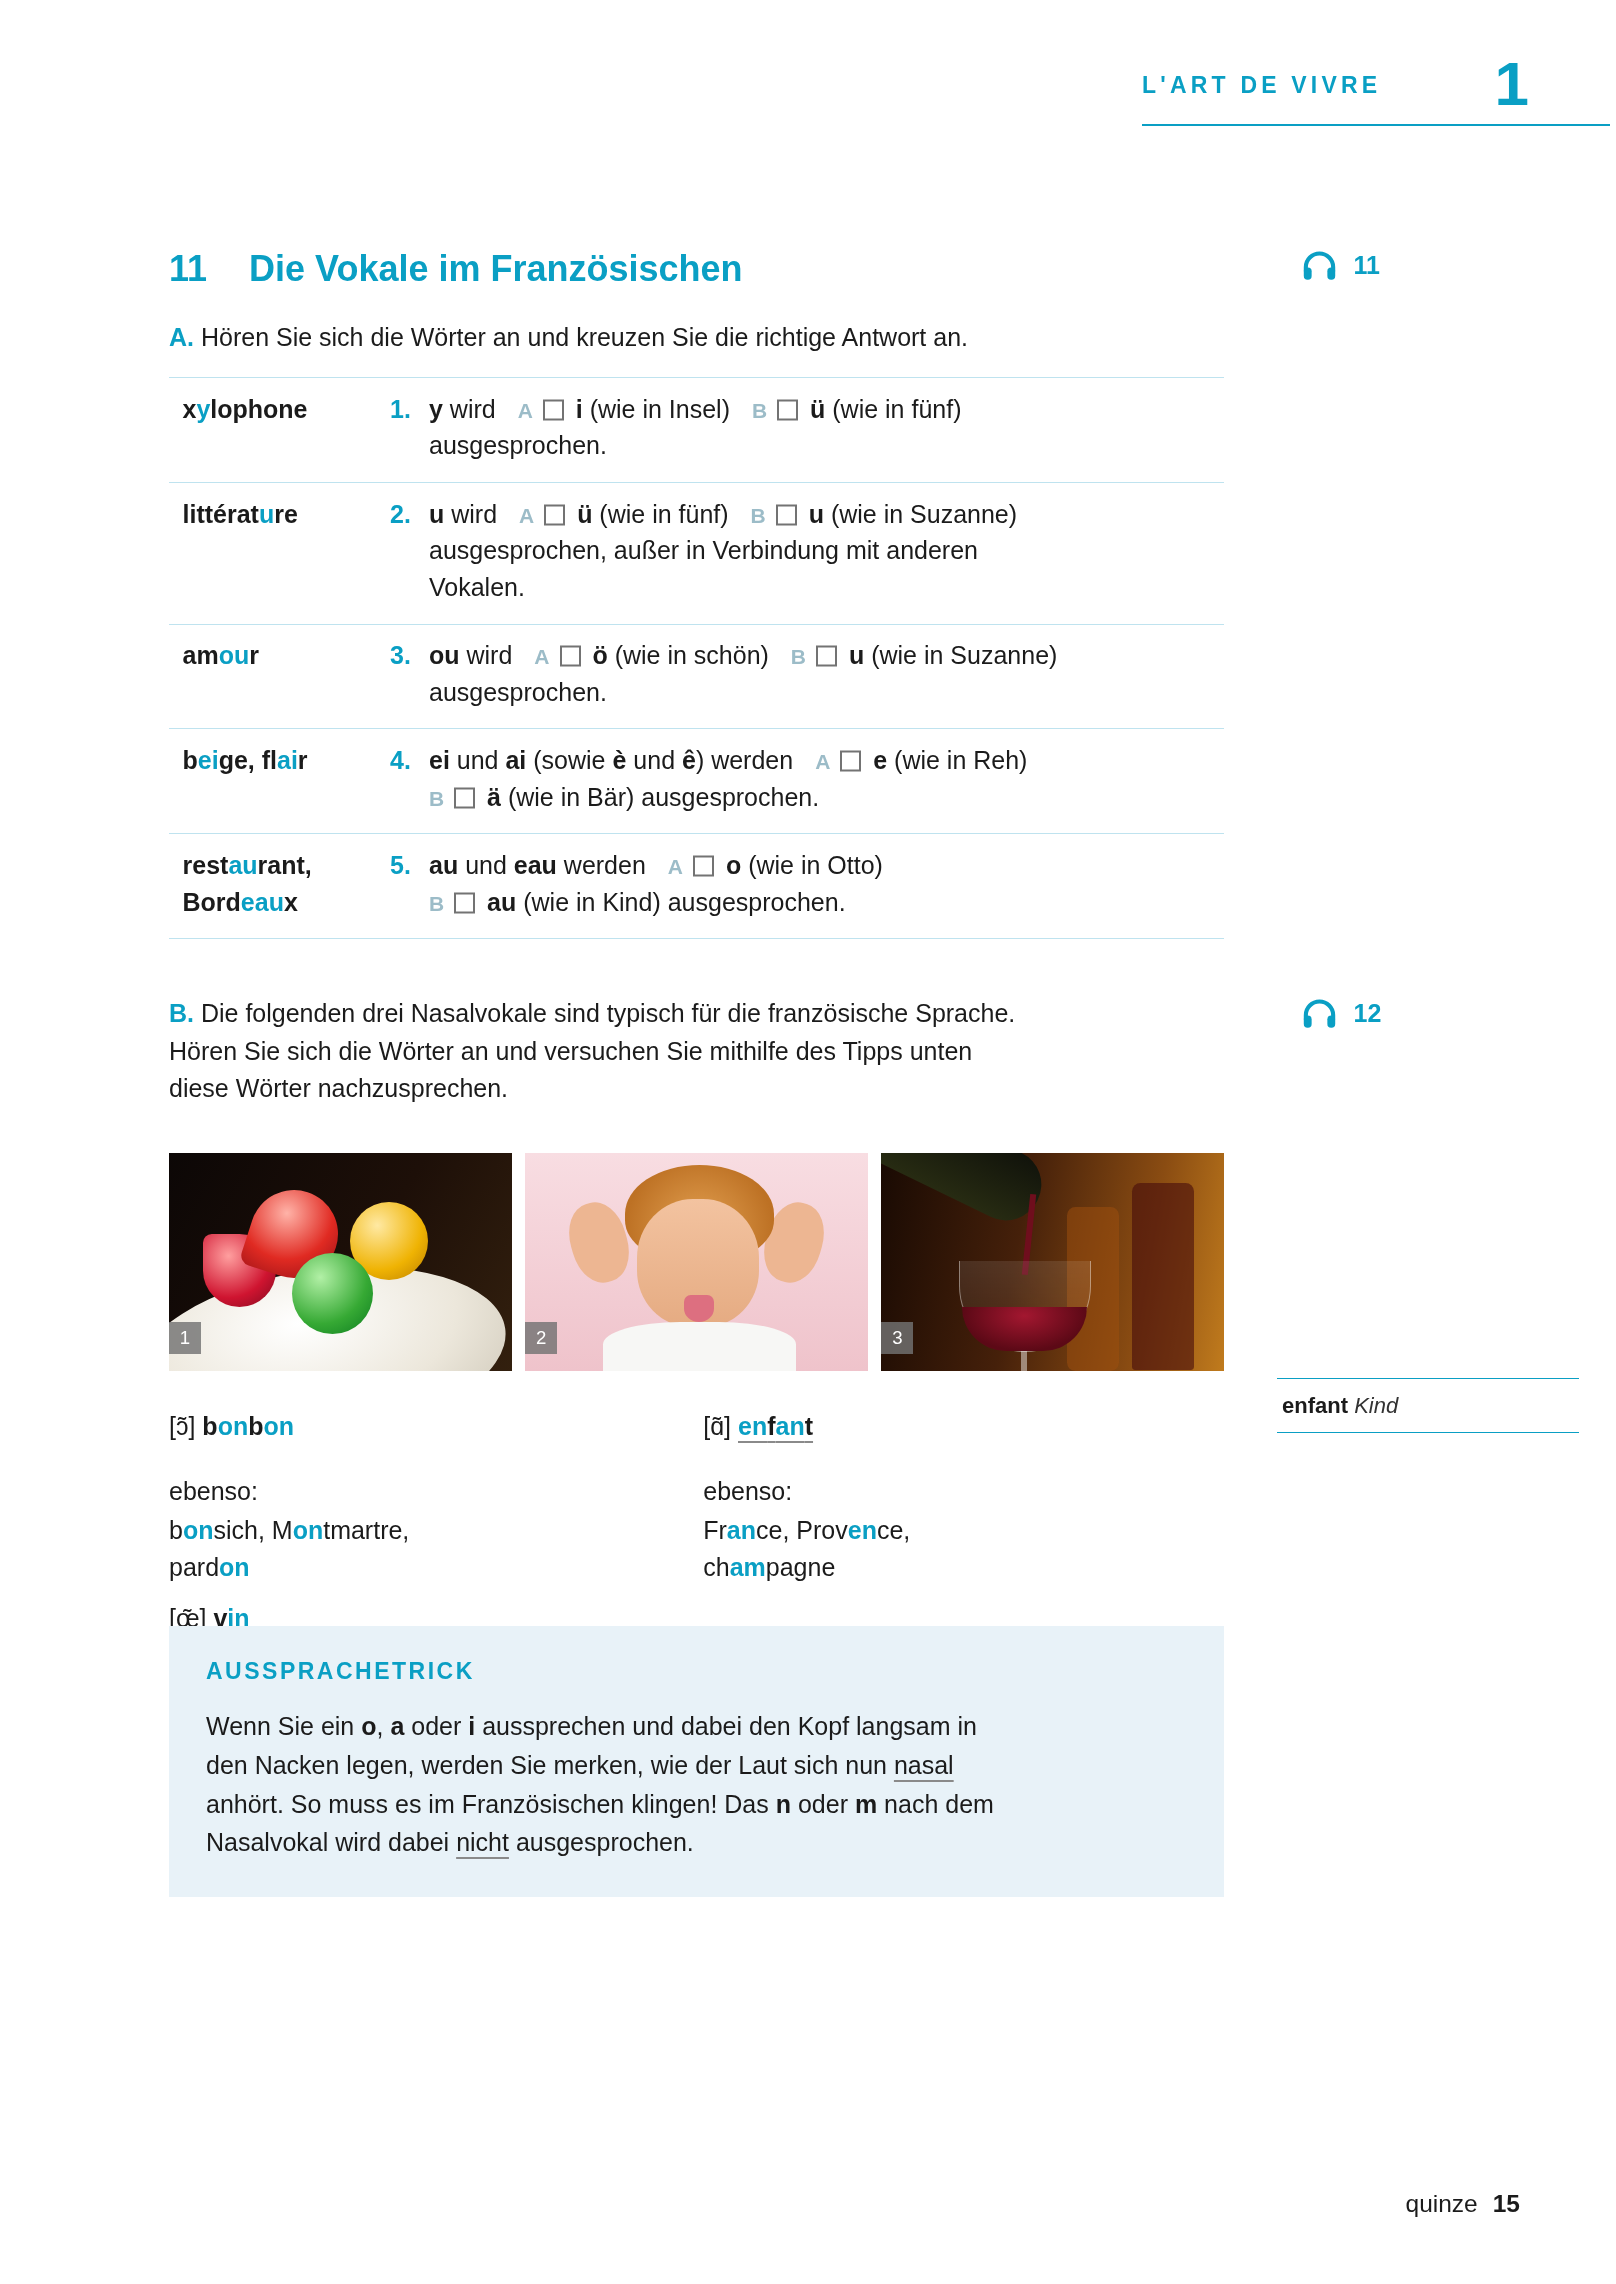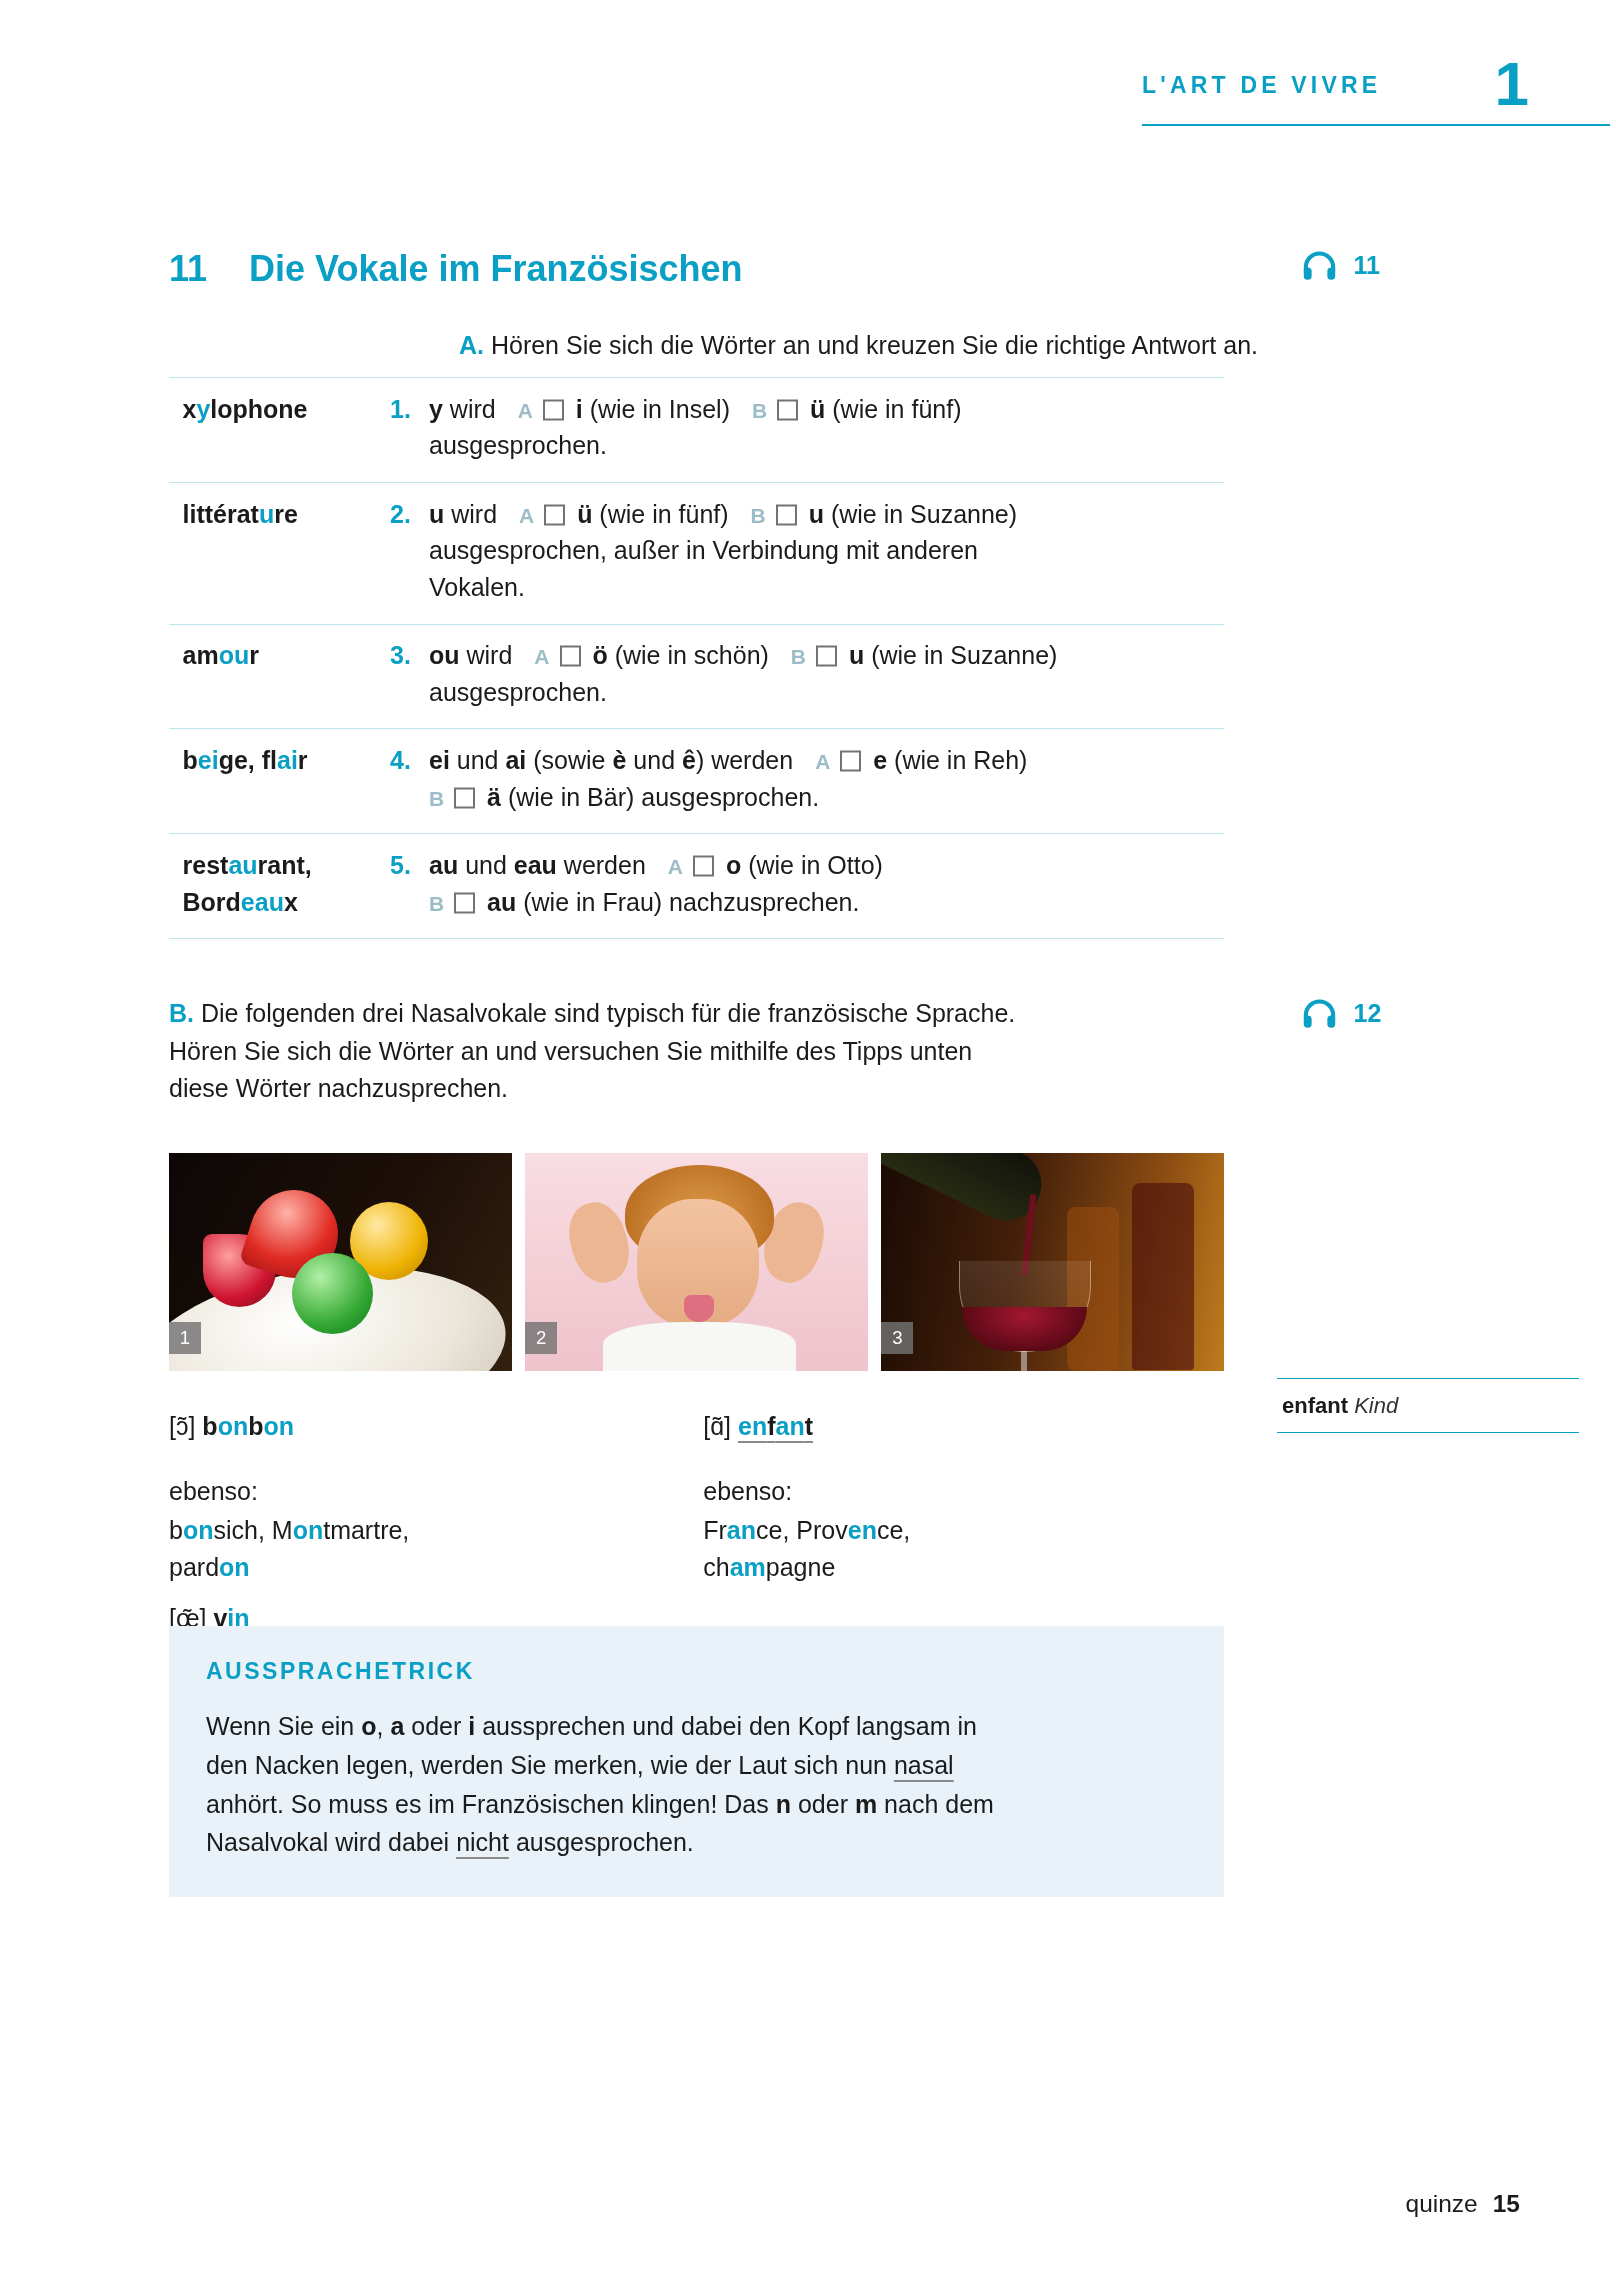--- a/index.html
+++ b/index.html
@@ -25,21 +25,21 @@
   .sec-num{font-size:36px;font-weight:700;}
   .sec-title{font-size:36px;font-weight:700;margin:0;color:var(--teal);}
 
   
   .audio{position:absolute;display:flex;align-items:center;gap:13.5px;color:var(--teal);}
   .audio-a{left:1299px;top:245px;}
   .audio-b{left:1299px;top:993px;}
   .audio svg{width:41px;height:41px;display:block;}
   .audio-num{font-size:25px;font-weight:700;}
 
-  .intro-a{position:absolute;left:169px;top:319px;width:1081px;line-height:1.45;margin:8px;text-align:right;}
+  .intro-a{position:absolute;left:169px;top:319px;width:1081px;line-height:1.45;margin:0;}
 
   
   .ex-table{position:absolute;left:169px;top:377px;width:1055px;}
   .ex-row{display:grid;grid-template-columns:221px 39px 1fr;border-top:1.7px solid var(--line);
           padding:12.7px 0 17.7px;line-height:1.47;}
   .ex-row:last-child{border-bottom:1.7px solid var(--line);}
   .cell-word{font-weight:700;padding-left:13.5px;}
   .cell-num{color:var(--teal);font-weight:700;}
 
   .para-b{position:absolute;left:169px;top:995px;width:1098px;line-height:1.5;margin:0;}
@@ -164,21 +164,21 @@
       <div class="cell-body"><span class="sg-b">ou</span><span> wird</span><span class="sg-opt">A</span><span class="sg-box"></span><span class="sg-b">ö</span><span> (wie in schön)</span><span class="sg-opt">B</span><span class="sg-box"></span><span class="sg-b">u</span><span> (wie in Suzanne)</span><br><span>ausgesprochen.</span></div>
     </div>
     <div class="ex-row">
       <div class="cell-word"><span class="sg-b">b</span><span class="sg-hl">ei</span><span class="sg-b">ge, fl</span><span class="sg-hl">ai</span><span class="sg-b">r</span></div>
       <div class="cell-num">4.</div>
       <div class="cell-body"><span class="sg-b">ei</span><span> und </span><span class="sg-b">ai</span><span> (sowie </span><span class="sg-b">è</span><span> und </span><span class="sg-b">ê</span><span>) werden</span><span class="sg-opt">A</span><span class="sg-box"></span><span class="sg-b">e</span><span> (wie in Reh)</span><br><span class="sg-opt0">B</span><span class="sg-box"></span><span class="sg-b">ä</span><span> (wie in Bär) ausgesprochen.</span></div>
     </div>
     <div class="ex-row">
       <div class="cell-word"><span class="sg-b">rest</span><span class="sg-hl">au</span><span class="sg-b">rant,</span><br><span class="sg-b">Bord</span><span class="sg-hl">eau</span><span class="sg-b">x</span></div>
       <div class="cell-num">5.</div>
-      <div class="cell-body"><span class="sg-b">au</span><span> und </span><span class="sg-b">eau</span><span> werden</span><span class="sg-opt">A</span><span class="sg-box"></span><span class="sg-b">o</span><span> (wie in Otto)</span><br><span class="sg-opt0">B</span><span class="sg-box"></span><span class="sg-b">au</span><span> (wie in Frau) nachzusprechen.</span></div>
+      <div class="cell-body"><span class="sg-b">au</span><span> und </span><span class="sg-b">eau</span><span> werden</span><span class="sg-opt">A</span><span class="sg-box"></span><span class="sg-b">o</span><span> (wie in Otto)</span><br><span class="sg-opt0">B</span><span class="sg-box"></span><span class="sg-b">au</span><span> (wie in Kind) ausgesprochen.</span></div>
     </div>
   </div>
 
   <div class="audio audio-b">
     <span>
       <svg viewBox="0 0 24 24" fill="none">
         <path d="M4 15v-2a8 8 0 0 1 16 0v2" stroke="#0a9fc4" stroke-width="2.4" stroke-linecap="round"></path>
         <rect x="2.8" y="13.2" width="4.6" height="7.2" rx="2.2" fill="#0a9fc4"></rect>
         <rect x="16.6" y="13.2" width="4.6" height="7.2" rx="2.2" fill="#0a9fc4"></rect>
       </svg>

